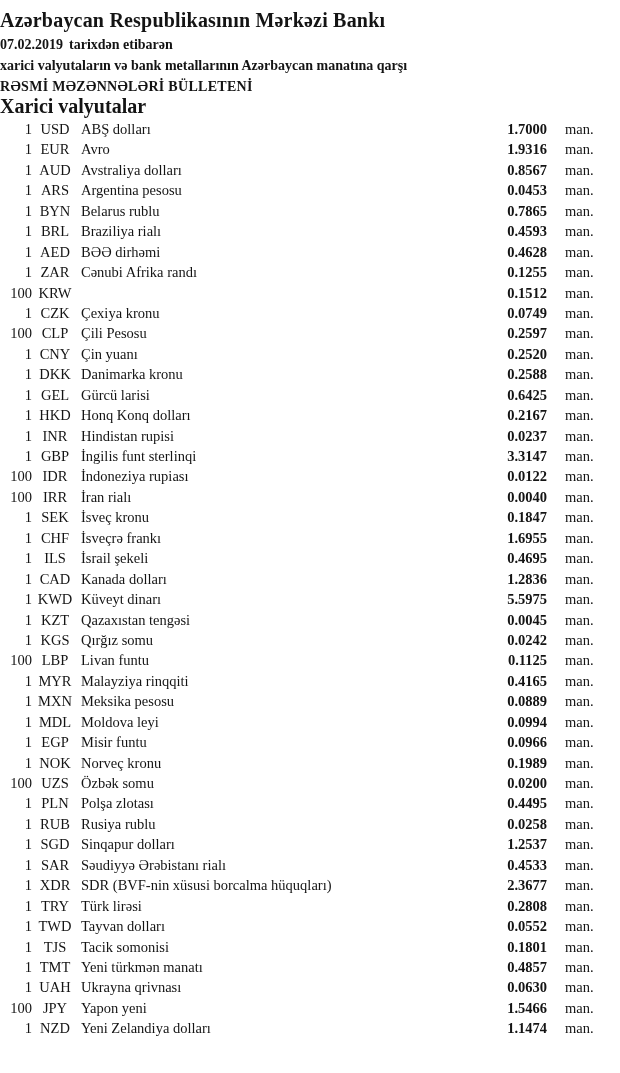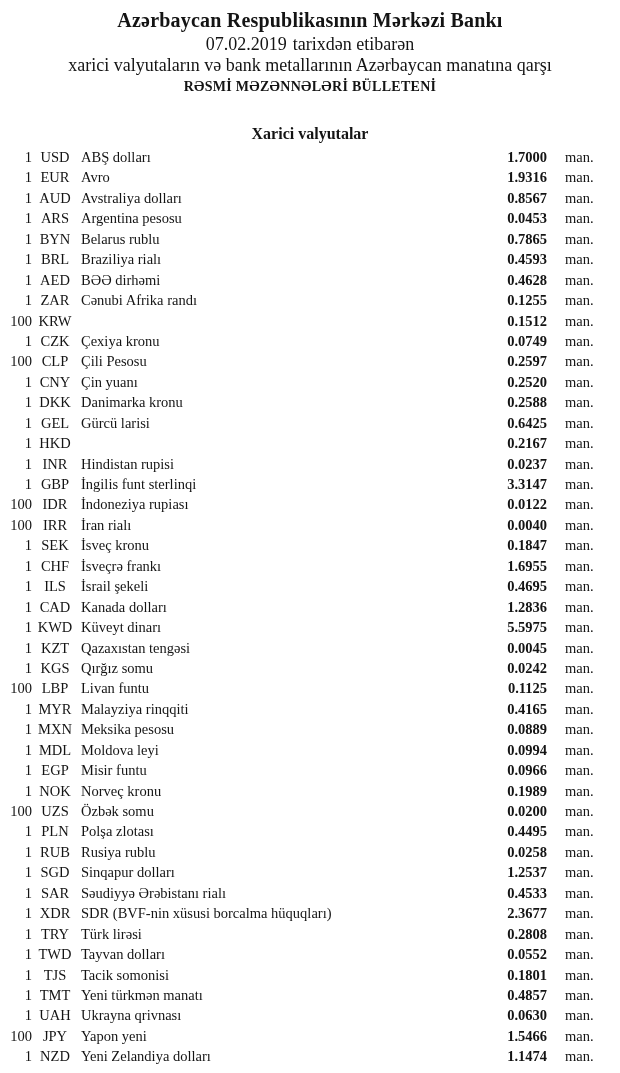--- a/index.html
+++ b/index.html
@@ -8,51 +8,49 @@
     background: #ffffff;
   }
   body {
     width: 620px;
     height: 1073px;
     color: #141414;
     font-family: "Liberation Serif", serif;
     overflow: hidden;
   }
   .header {
-    text-align: center;
+    text-align: left;
     padding-top: 7px;
   }
   .bank-title {
     font-size: 20px;
     font-weight: bold;
     line-height: 27px;
     letter-spacing: 0.2px;
   }
   .sub-line {
-    font-size: 18px;
-    font-weight: normal;
+    font-size: 14px;
+    font-weight: bold;
     line-height: 21px;
   }
   .sub-line:first-of-type {
     margin-top: 3px;
   }
   .date-gap {
     display: inline-block;
     width: 6px;
   }
   .bulletin-line {
     font-size: 14px;
     font-weight: bold;
     line-height: 21px;
     letter-spacing: 0.3px;
   }
   .section-title {
-    margin-top: 28px;
-    text-align: center;
-    font-size: 16px;
+    font-size: 20px;
     font-weight: bold;
     line-height: 18px;
   }
   .rates-table {
     margin-top: 4px;
     width: 595px;
   }
   .row {
     display: flex;
     align-items: baseline;
@@ -195,20 +193,21 @@
     <div class="row">
       <span class="qty">1</span>
       <span class="code">GEL</span>
       <span class="cname">Gürcü larisi</span>
       <span class="rate">0.6425</span>
       <span class="unit">man.</span>
     </div>
     <div class="row">
       <span class="qty">1</span>
       <span class="code">HKD</span>
+      <span class="cname">Honq Konq dolları</span>
       <span class="rate">0.2167</span>
       <span class="unit">man.</span>
     </div>
     <div class="row">
       <span class="qty">1</span>
       <span class="code">INR</span>
       <span class="cname">Hindistan rupisi</span>
       <span class="rate">0.0237</span>
       <span class="unit">man.</span>
     </div>

